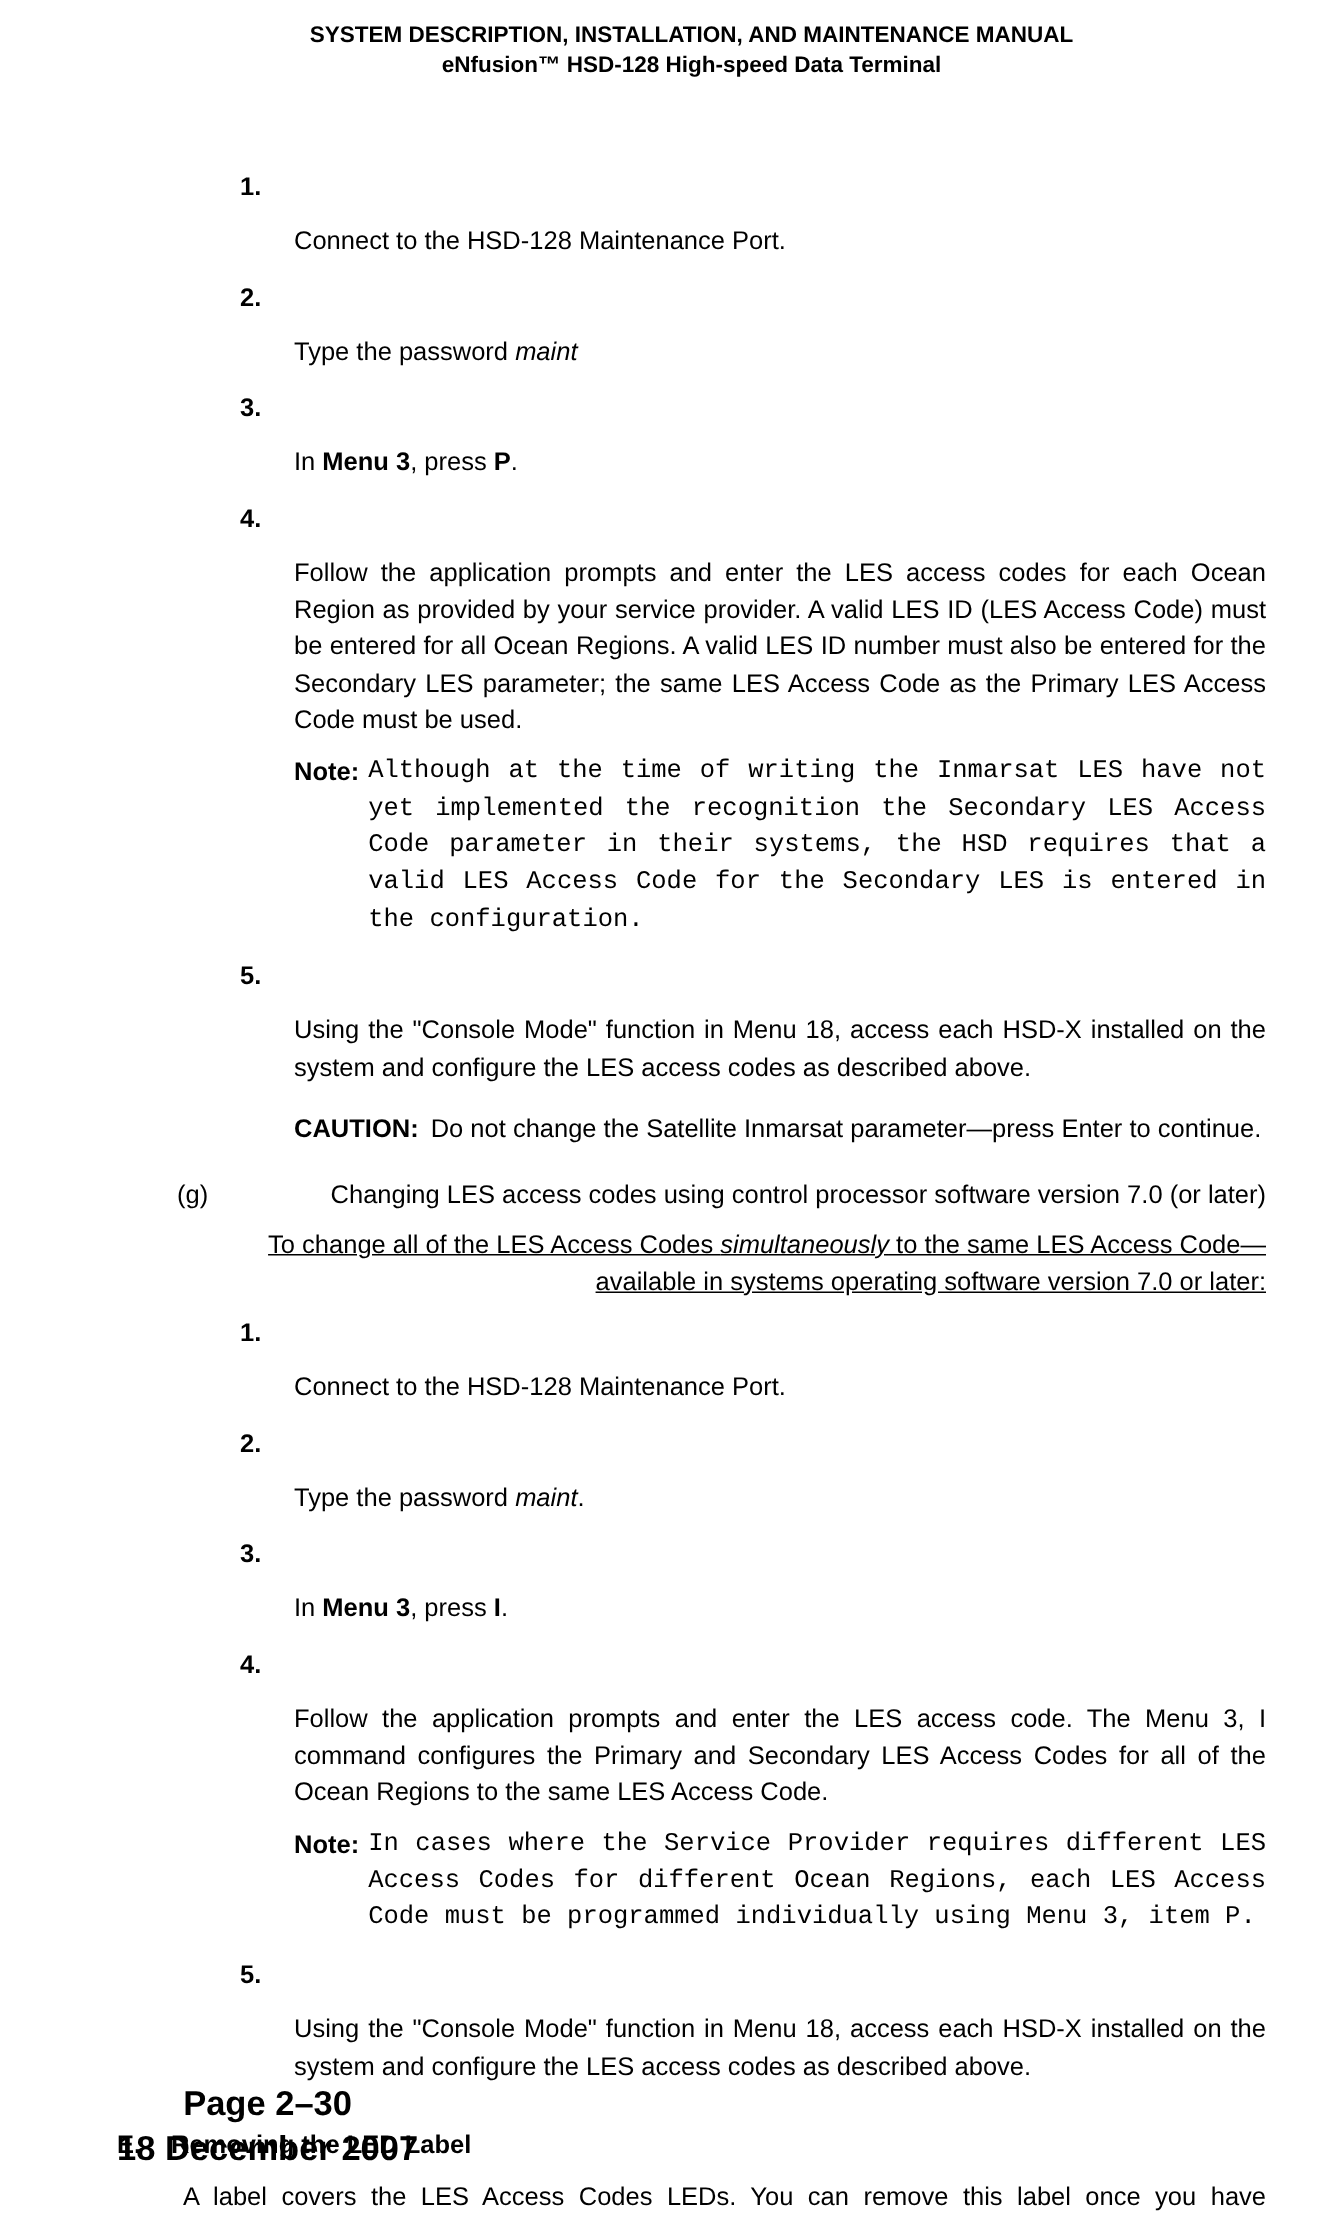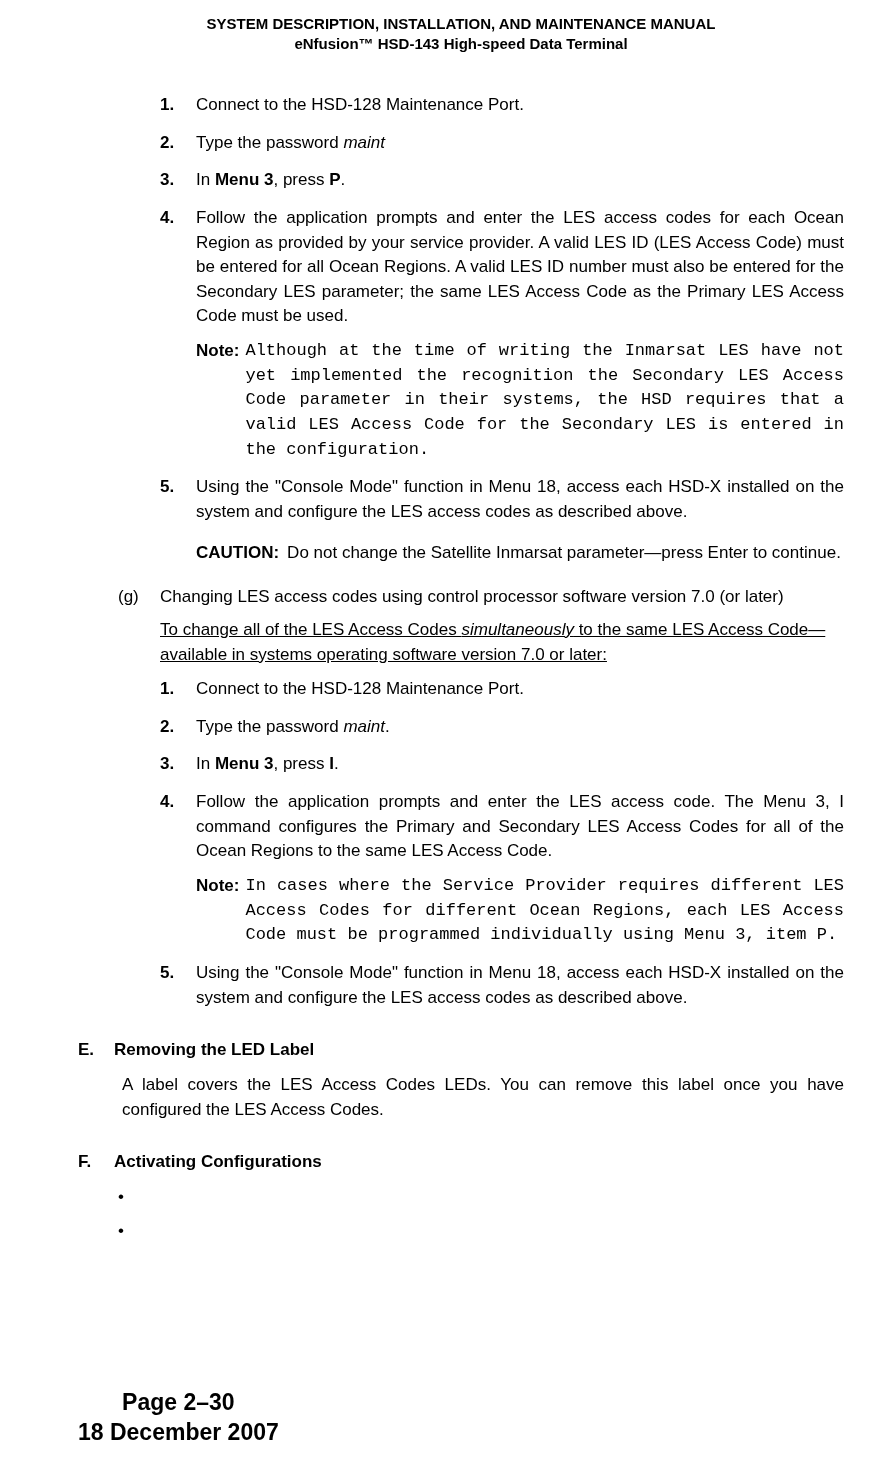--- a/index.html
+++ b/index.html
@@ -15,36 +15,37 @@
       background: #fff;
       width: 894px;
       height: 1478px;
       padding: 14px 50px 30px 78px;
       position: relative;
     }
     .header {
       text-align: center;
       font-weight: bold;
       font-size: 15px;
-      margin-bottom: 40px;
+      margin-bottom: 60px;
       line-height: 1.3;
     }
     .ol-item {
       display: flex;
       margin-bottom: 13px;
       margin-left: 82px;
     }
     .ol-num {
       font-weight: bold;
       min-width: 36px;
       flex-shrink: 0;
     }
     .ol-content {
       flex: 1;
       text-align: justify;
+      margin-top: 36px;
     }
     .note-block {
       display: flex;
       margin-top: 10px;
     }
     .note-label {
       font-weight: bold;
       margin-right: 6px;
       flex-shrink: 0;
     }
@@ -70,20 +71,21 @@
       margin-bottom: 6px;
       margin-left: 40px;
       margin-top: 20px;
     }
     .letter-marker {
       min-width: 42px;
       flex-shrink: 0;
     }
     .letter-content {
       flex: 1;
+      text-align: right;
     }
     .letter-content p {
       margin-top: 8px;
       text-decoration: underline;
     }
     .section {
       margin-top: 28px;
       margin-left: 0px;
     }
     .section-head {
@@ -124,21 +126,21 @@
       font-size: 23px;
       line-height: 1.3;
       text-align: center;
     }
   </style>
 </head>
 <body>
 
 <div class="header">
   <div>SYSTEM DESCRIPTION, INSTALLATION, AND MAINTENANCE MANUAL</div>
-  <div>eNfusion™ HSD-143 High-speed Data Terminal</div>
+  <div>eNfusion™ HSD-128 High-speed Data Terminal</div>
 </div>
 
 <div class="ol-item">
   <div class="ol-num">1.</div>
   <div class="ol-content">Connect to the HSD-128 Maintenance Port.</div>
 </div>
 
 <div class="ol-item">
   <div class="ol-num">2.</div>
   <div class="ol-content">

